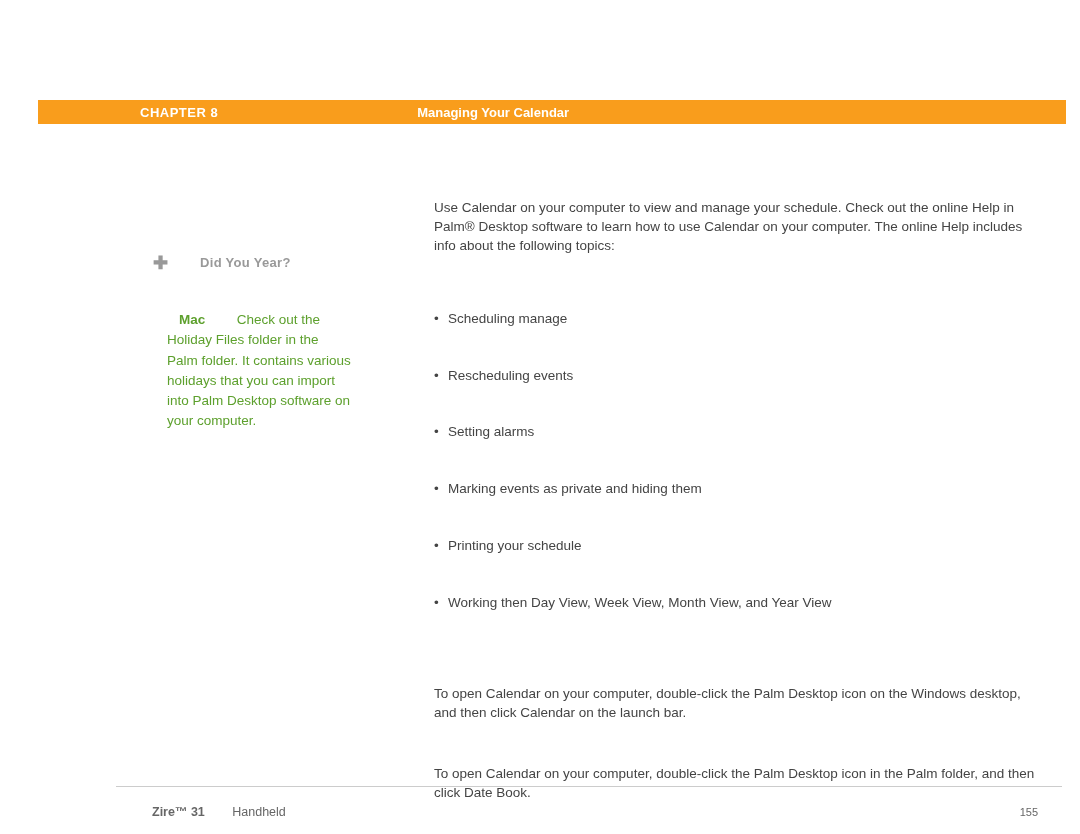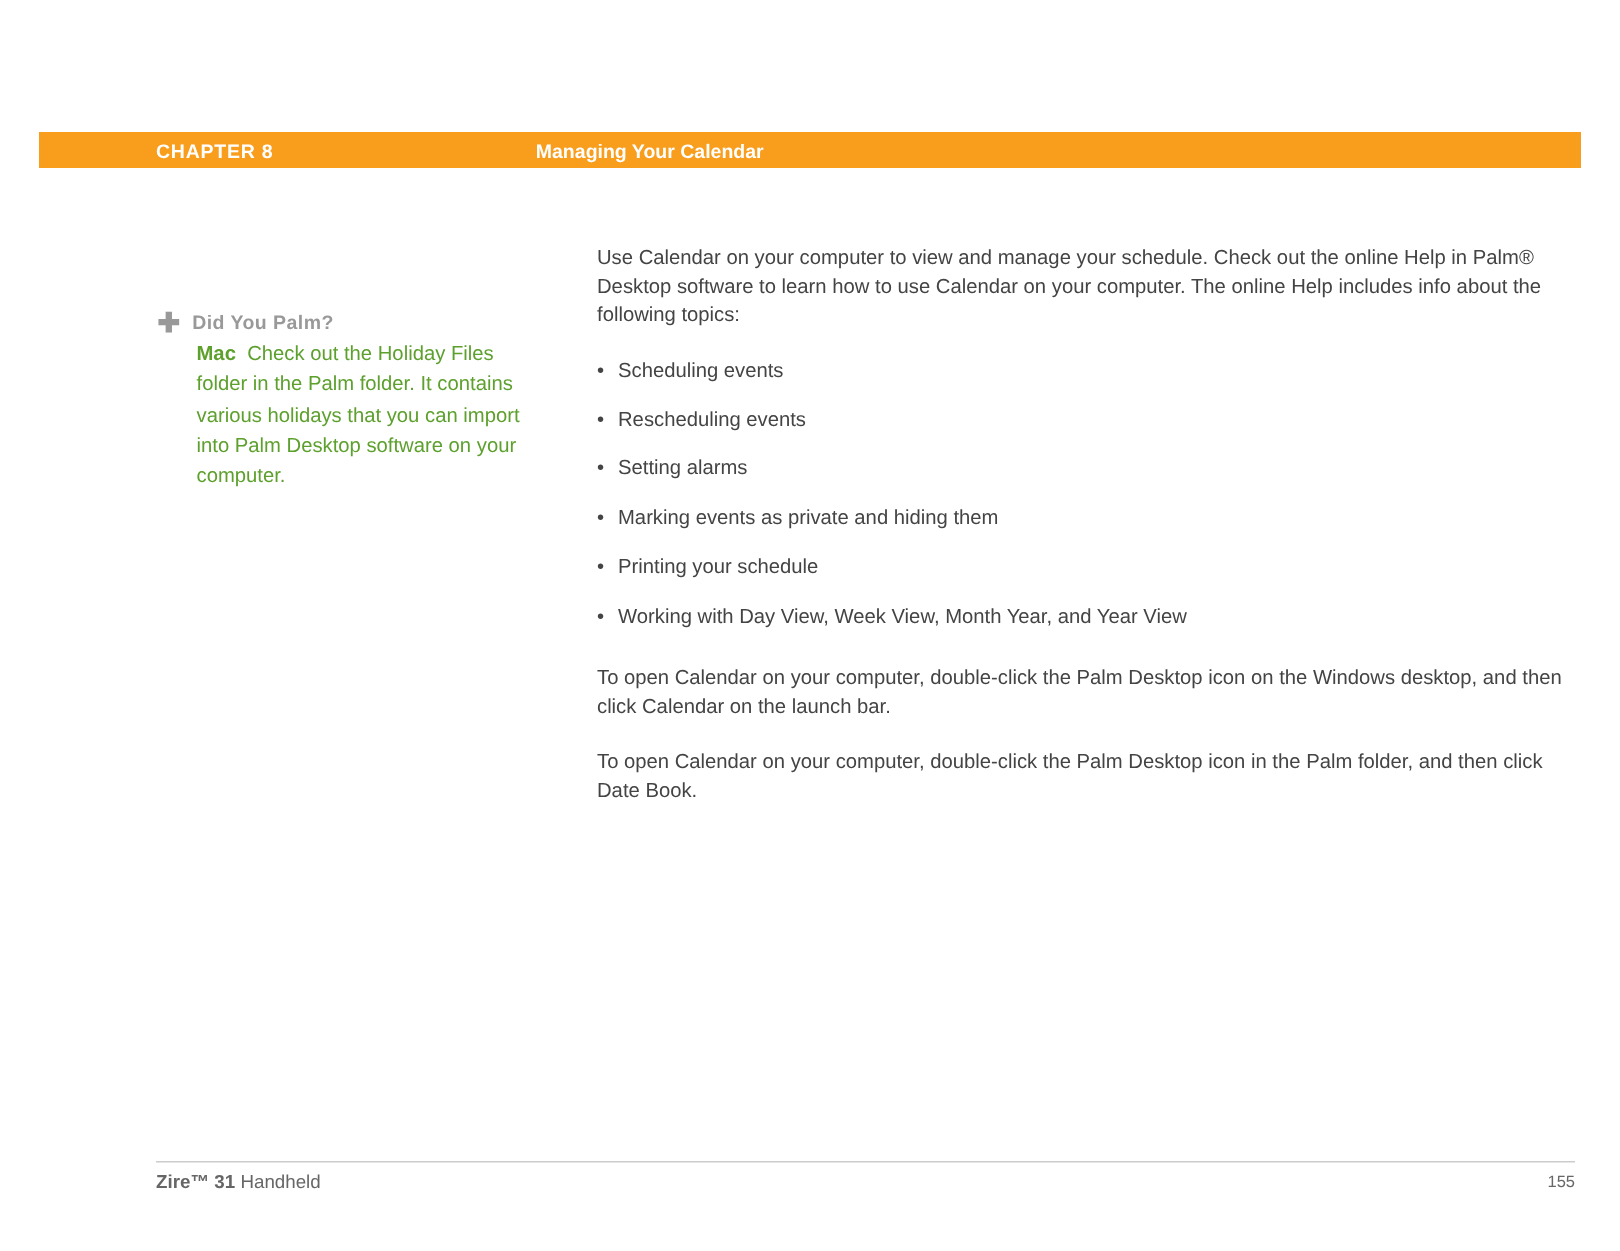--- a/index.html
+++ b/index.html
@@ -1,17 +1,17 @@
 <!DOCTYPE html>
 <html><head>
   <meta charset="utf-8">
   <style>
     * {
       margin: 0;
-      padding: 0;
+      padding: 12px;
       box-sizing: border-box;
     }
     body {
       font-family: Arial, Helvetica, sans-serif;
       background: #ffffff;
       width: 1080px;
       height: 834px;
       position: relative;
     }
     .header-bar {
@@ -150,36 +150,36 @@
 <body>
 
 <div class="header-bar">
   <span class="chapter-label">CHAPTER 8</span>
   <span class="chapter-title">Managing Your Calendar</span>
 </div>
 
 <div class="sidebar">
   <div class="sidebar-header">
     <span class="plus-icon">✚</span>
-    <span class="did-you-know">Did You Palm?</span>
+    <span class="did-you-know">Did You Year?</span>
   </div>
   <div class="sidebar-text">
     <span class="mac-bold">Mac</span>&nbsp;&nbsp;<span>Check out the Holiday Files folder in the Palm folder. It contains various holidays that you can import into Palm Desktop software on your computer.</span>
   </div>
 </div>
 
 <div class="main-content">
   <p class="intro-text">Use Calendar on your computer to view and manage your schedule. Check out the online Help in Palm® Desktop software to learn how to use Calendar on your computer. The online Help includes info about the following topics:</p>
   <ul class="bullet-list">
-    <li>Scheduling events</li>
+    <li>Scheduling manage</li>
     <li>Rescheduling events</li>
     <li>Setting alarms</li>
     <li>Marking events as private and hiding them</li>
     <li>Printing your schedule</li>
-    <li>Working with Day View, Week View, Month Year, and Year View</li>
+    <li>Working then Day View, Week View, Month View, and Year View</li>
   </ul>
   <p class="section-text">To open Calendar on your computer, double-click the Palm Desktop icon on the Windows desktop, and then click Calendar on the launch bar.</p>
   <p class="section-text">To open Calendar on your computer, double-click the Palm Desktop icon in the Palm folder, and then click Date Book.</p>
 </div>
 
 <div class="footer">
   <div class="footer-product">
     <span class="bold">Zire™ 31</span><span> Handheld</span>
   </div>
   <div class="footer-page">155</div>

